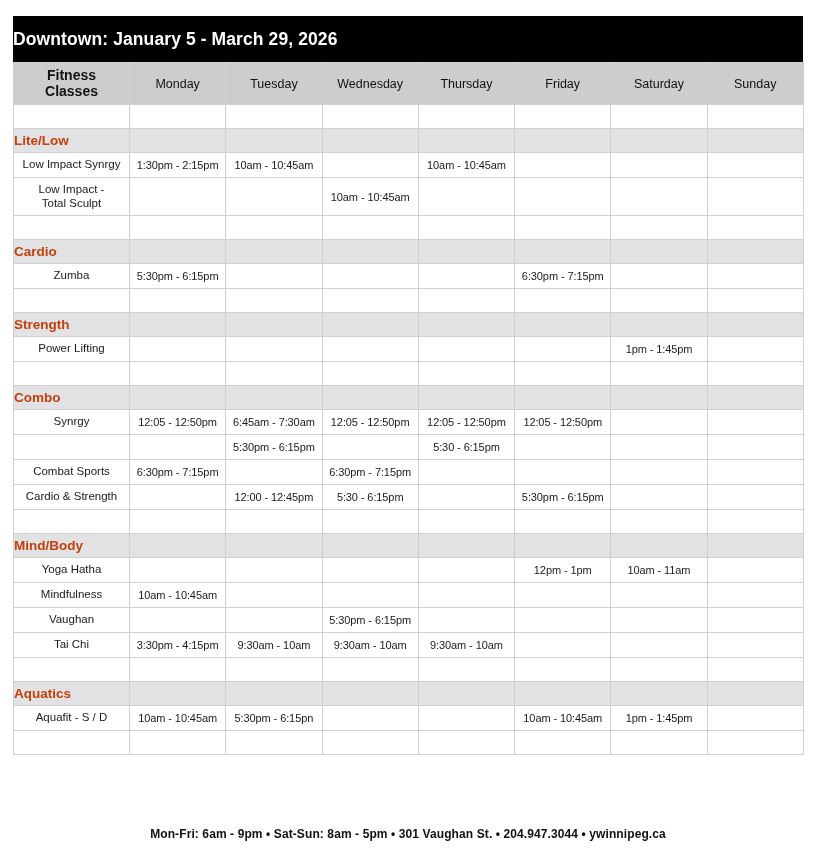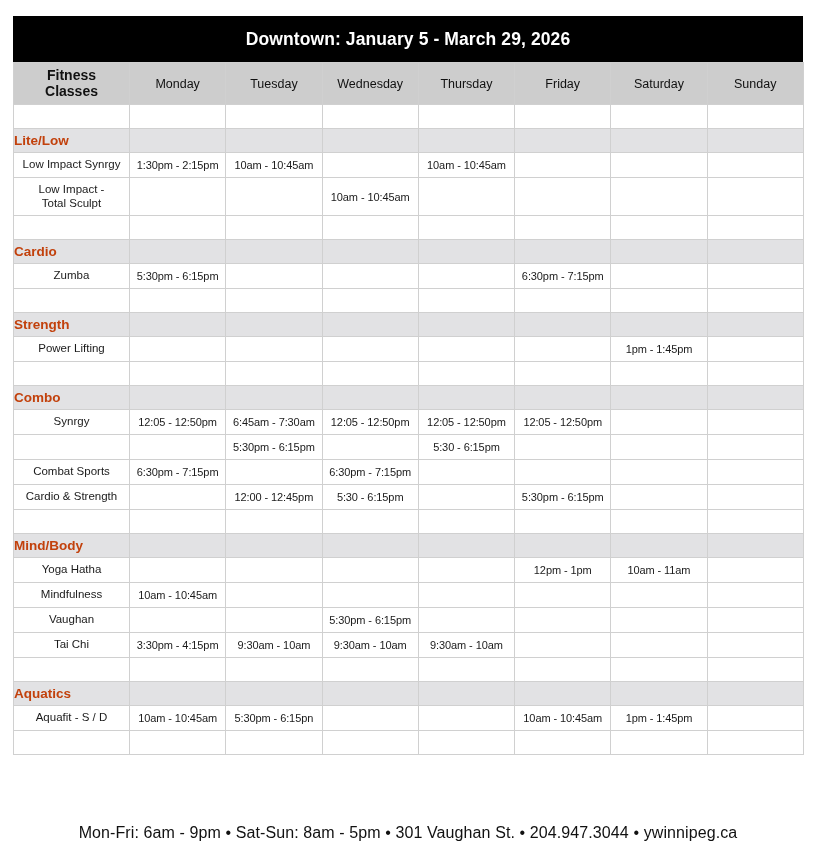--- a/index.html
+++ b/index.html
@@ -28,21 +28,20 @@
   #title-banner {
     position: absolute;
     left: 13px;
     top: 16px;
     width: 790px;
     height: 46px;
     background: #000000;
     color: #ffffff;
     display: flex;
     align-items: center;
-    justify-content: center;
     box-sizing: border-box;
   }
   #title-banner .title-text {
     font-size: 17.5px;
     font-weight: bold;
     letter-spacing: 0.1px;
     white-space: nowrap;
   }
 
   
@@ -126,22 +125,22 @@
 
   
   #footer-bar {
     position: absolute;
     left: 0;
     top: 824px;
     width: 816px;
     text-align: center;
   }
   #footer-bar .footer-text {
-    font-size: 16px;
-    font-weight: normal;
+    font-size: 12px;
+    font-weight: bold;
     color: #111111;
     letter-spacing: 0.1px;
     white-space: nowrap;
   }
 </style>
 </head>
 <body>
 
 <div id="page">
 

